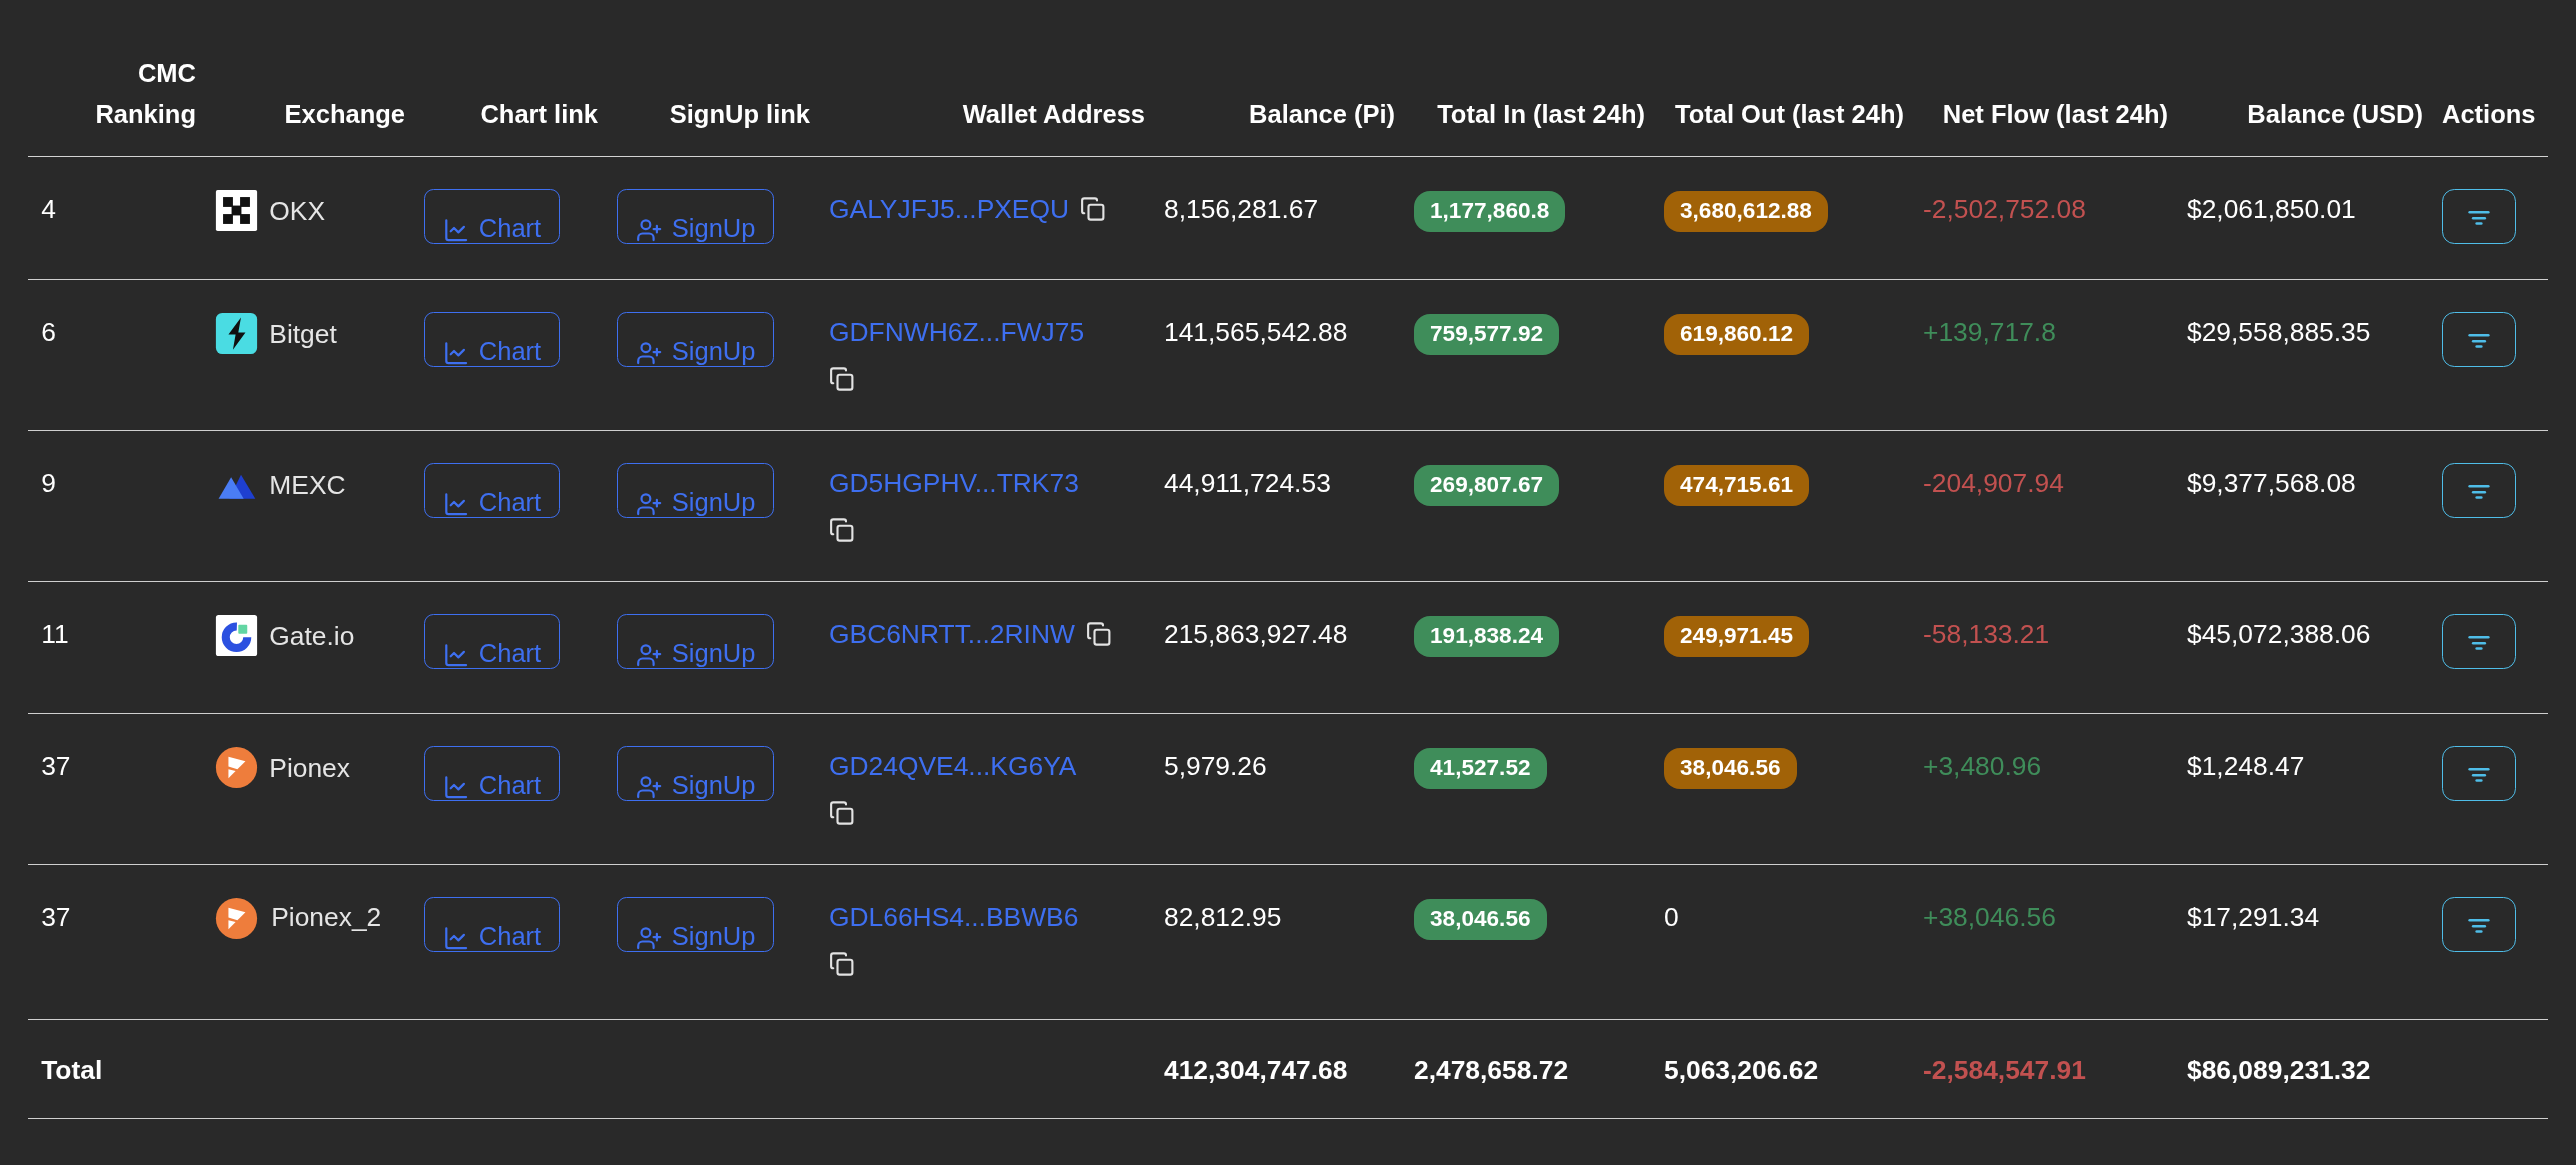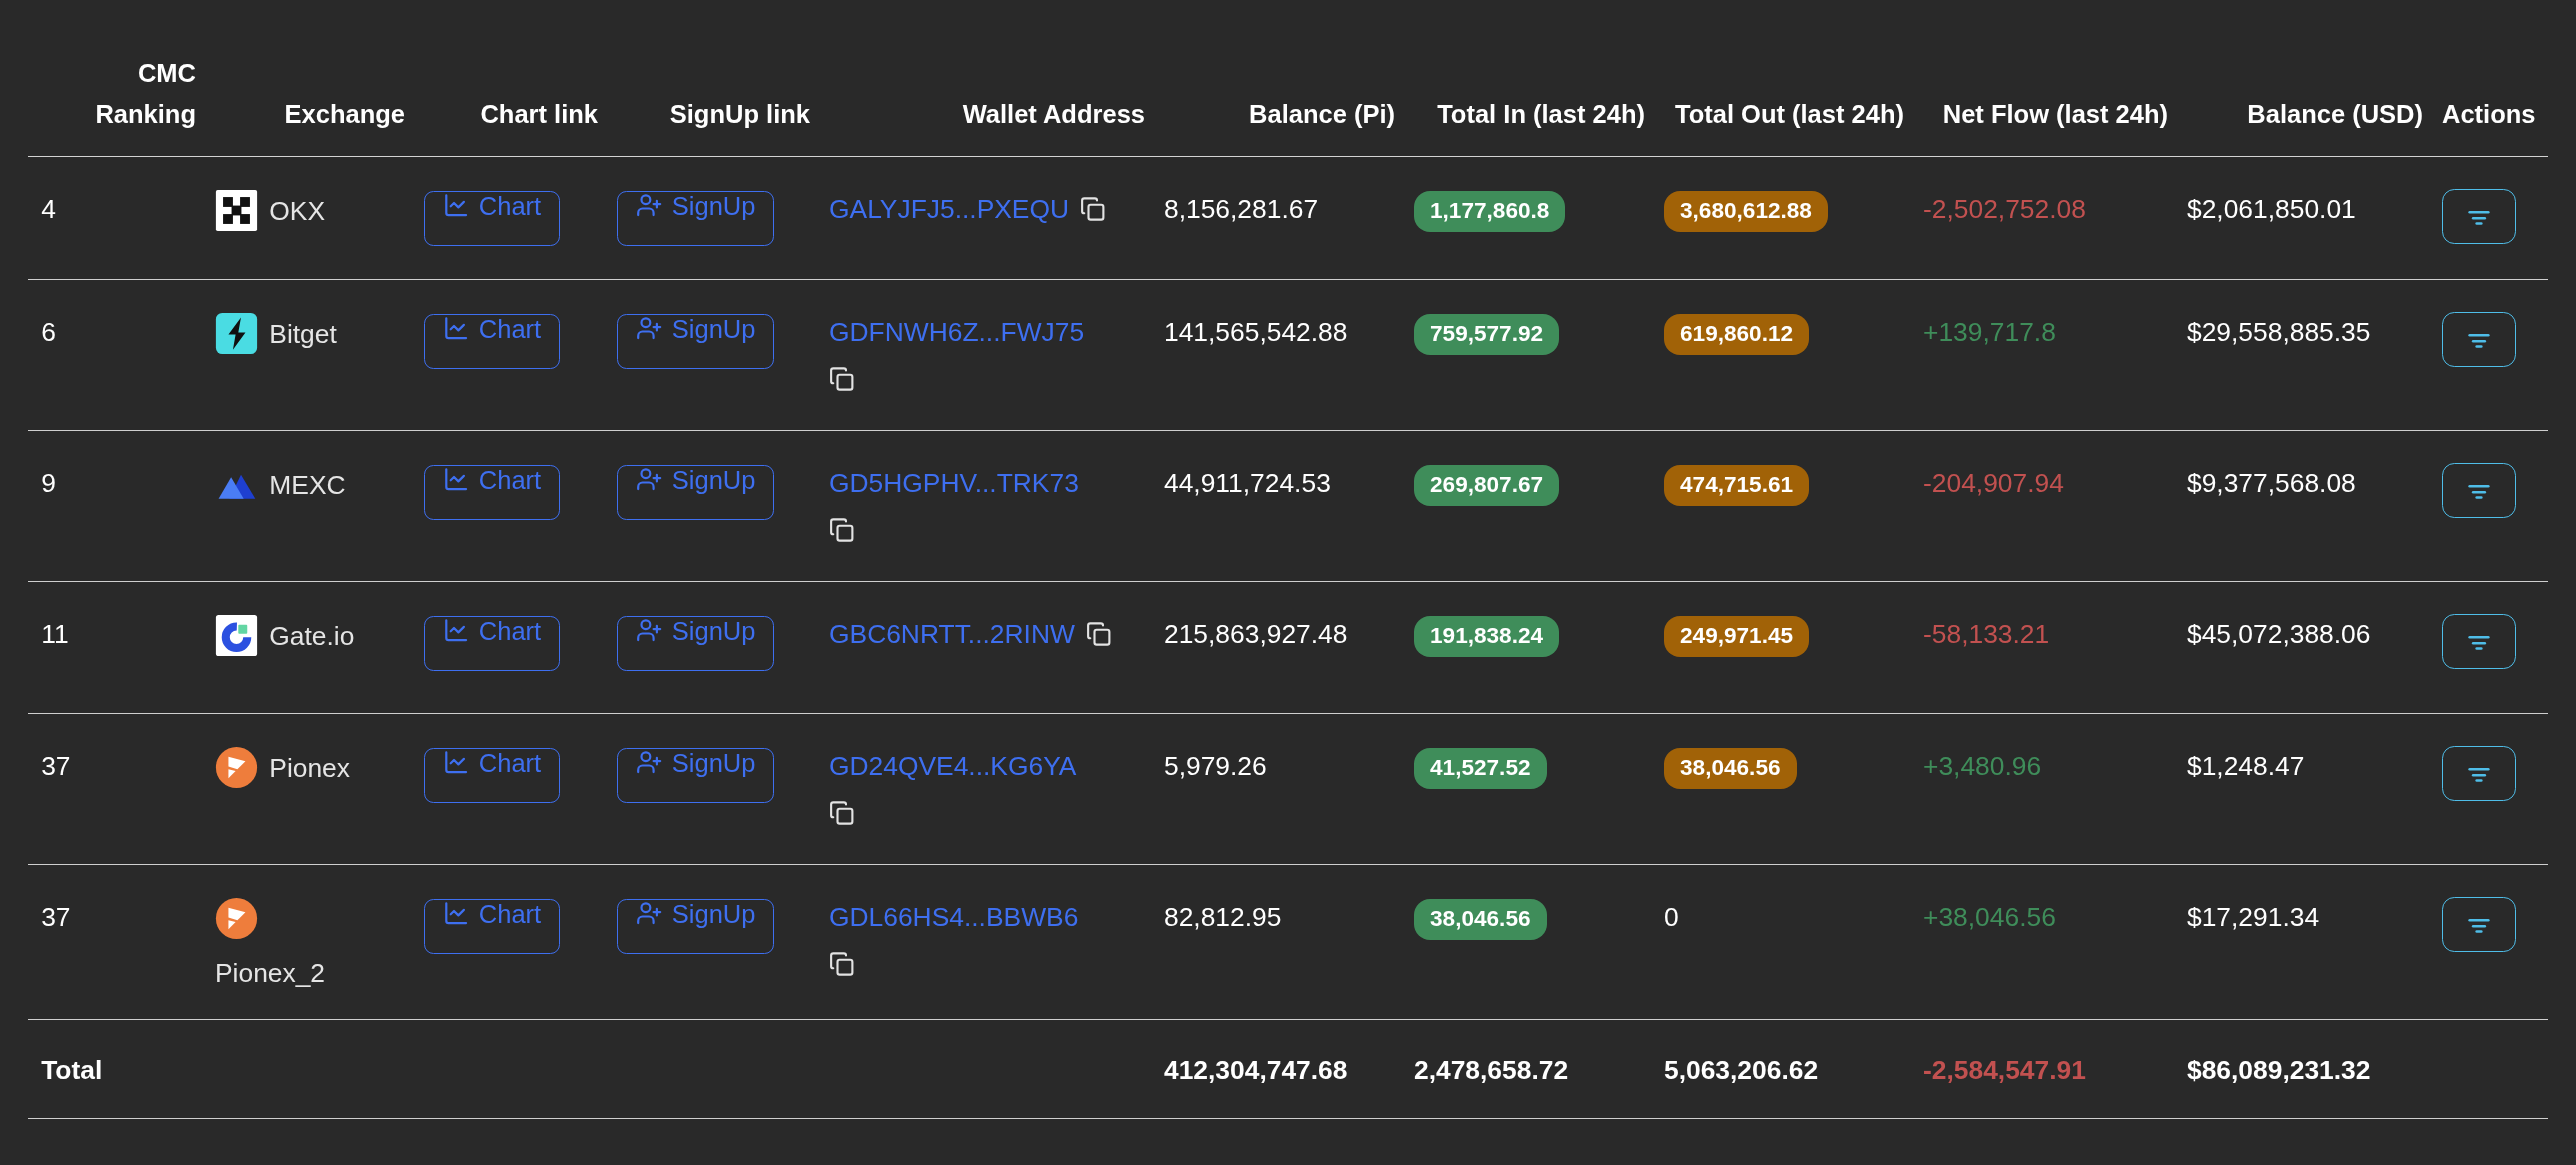--- a/index.html
+++ b/index.html
@@ -21,26 +21,26 @@
   }
   th:first-child,td:first-child{padding-left:13.2px;}
   td{
     vertical-align:top;
     padding:32px 19px 0 0;
     font-size:26.4px;line-height:40px;
     border-bottom:1.9px solid #cfcfcf;
   }
 
   .exch{display:inline-flex;align-items:center;gap:11.3px;color:#e5e5e5;text-decoration:none;cursor:pointer;}
-  .exch.stack{flex-direction:column;align-items:flex-start;gap:13.2px;}
+  .exch.stack{align-items:flex-start;gap:13.2px;}
   .logo{width:43px;height:43px;flex:0 0 auto;display:block;}
   .logo svg{width:43px;height:43px;display:block;}
 
   .btn{
-    display:inline-flex;align-items:flex-start;gap:9.4px;
+    display:inline-flex;align-items:flex-end;gap:9.4px;
     height:55px;padding:0 18px;
     border:1.9px solid #3e6ff0;border-radius:9.4px;
     background:transparent;color:#3e6ff0;
     font-size:25.5px;font-family:inherit;cursor:pointer;white-space:nowrap;
   }
   .btn svg{width:26.4px;height:26.4px;stroke:#3e6ff0;}
 
   .wallet a{color:#3e6ff0;text-decoration:none;cursor:pointer;}
   .copy-btn{background:none;border:none;padding:0;margin-left:11.3px;cursor:pointer;vertical-align:-4.7px;display:inline-block;line-height:0;}
   .copy-btn svg{width:25.5px;height:28px;stroke:#e3e3e3;}

